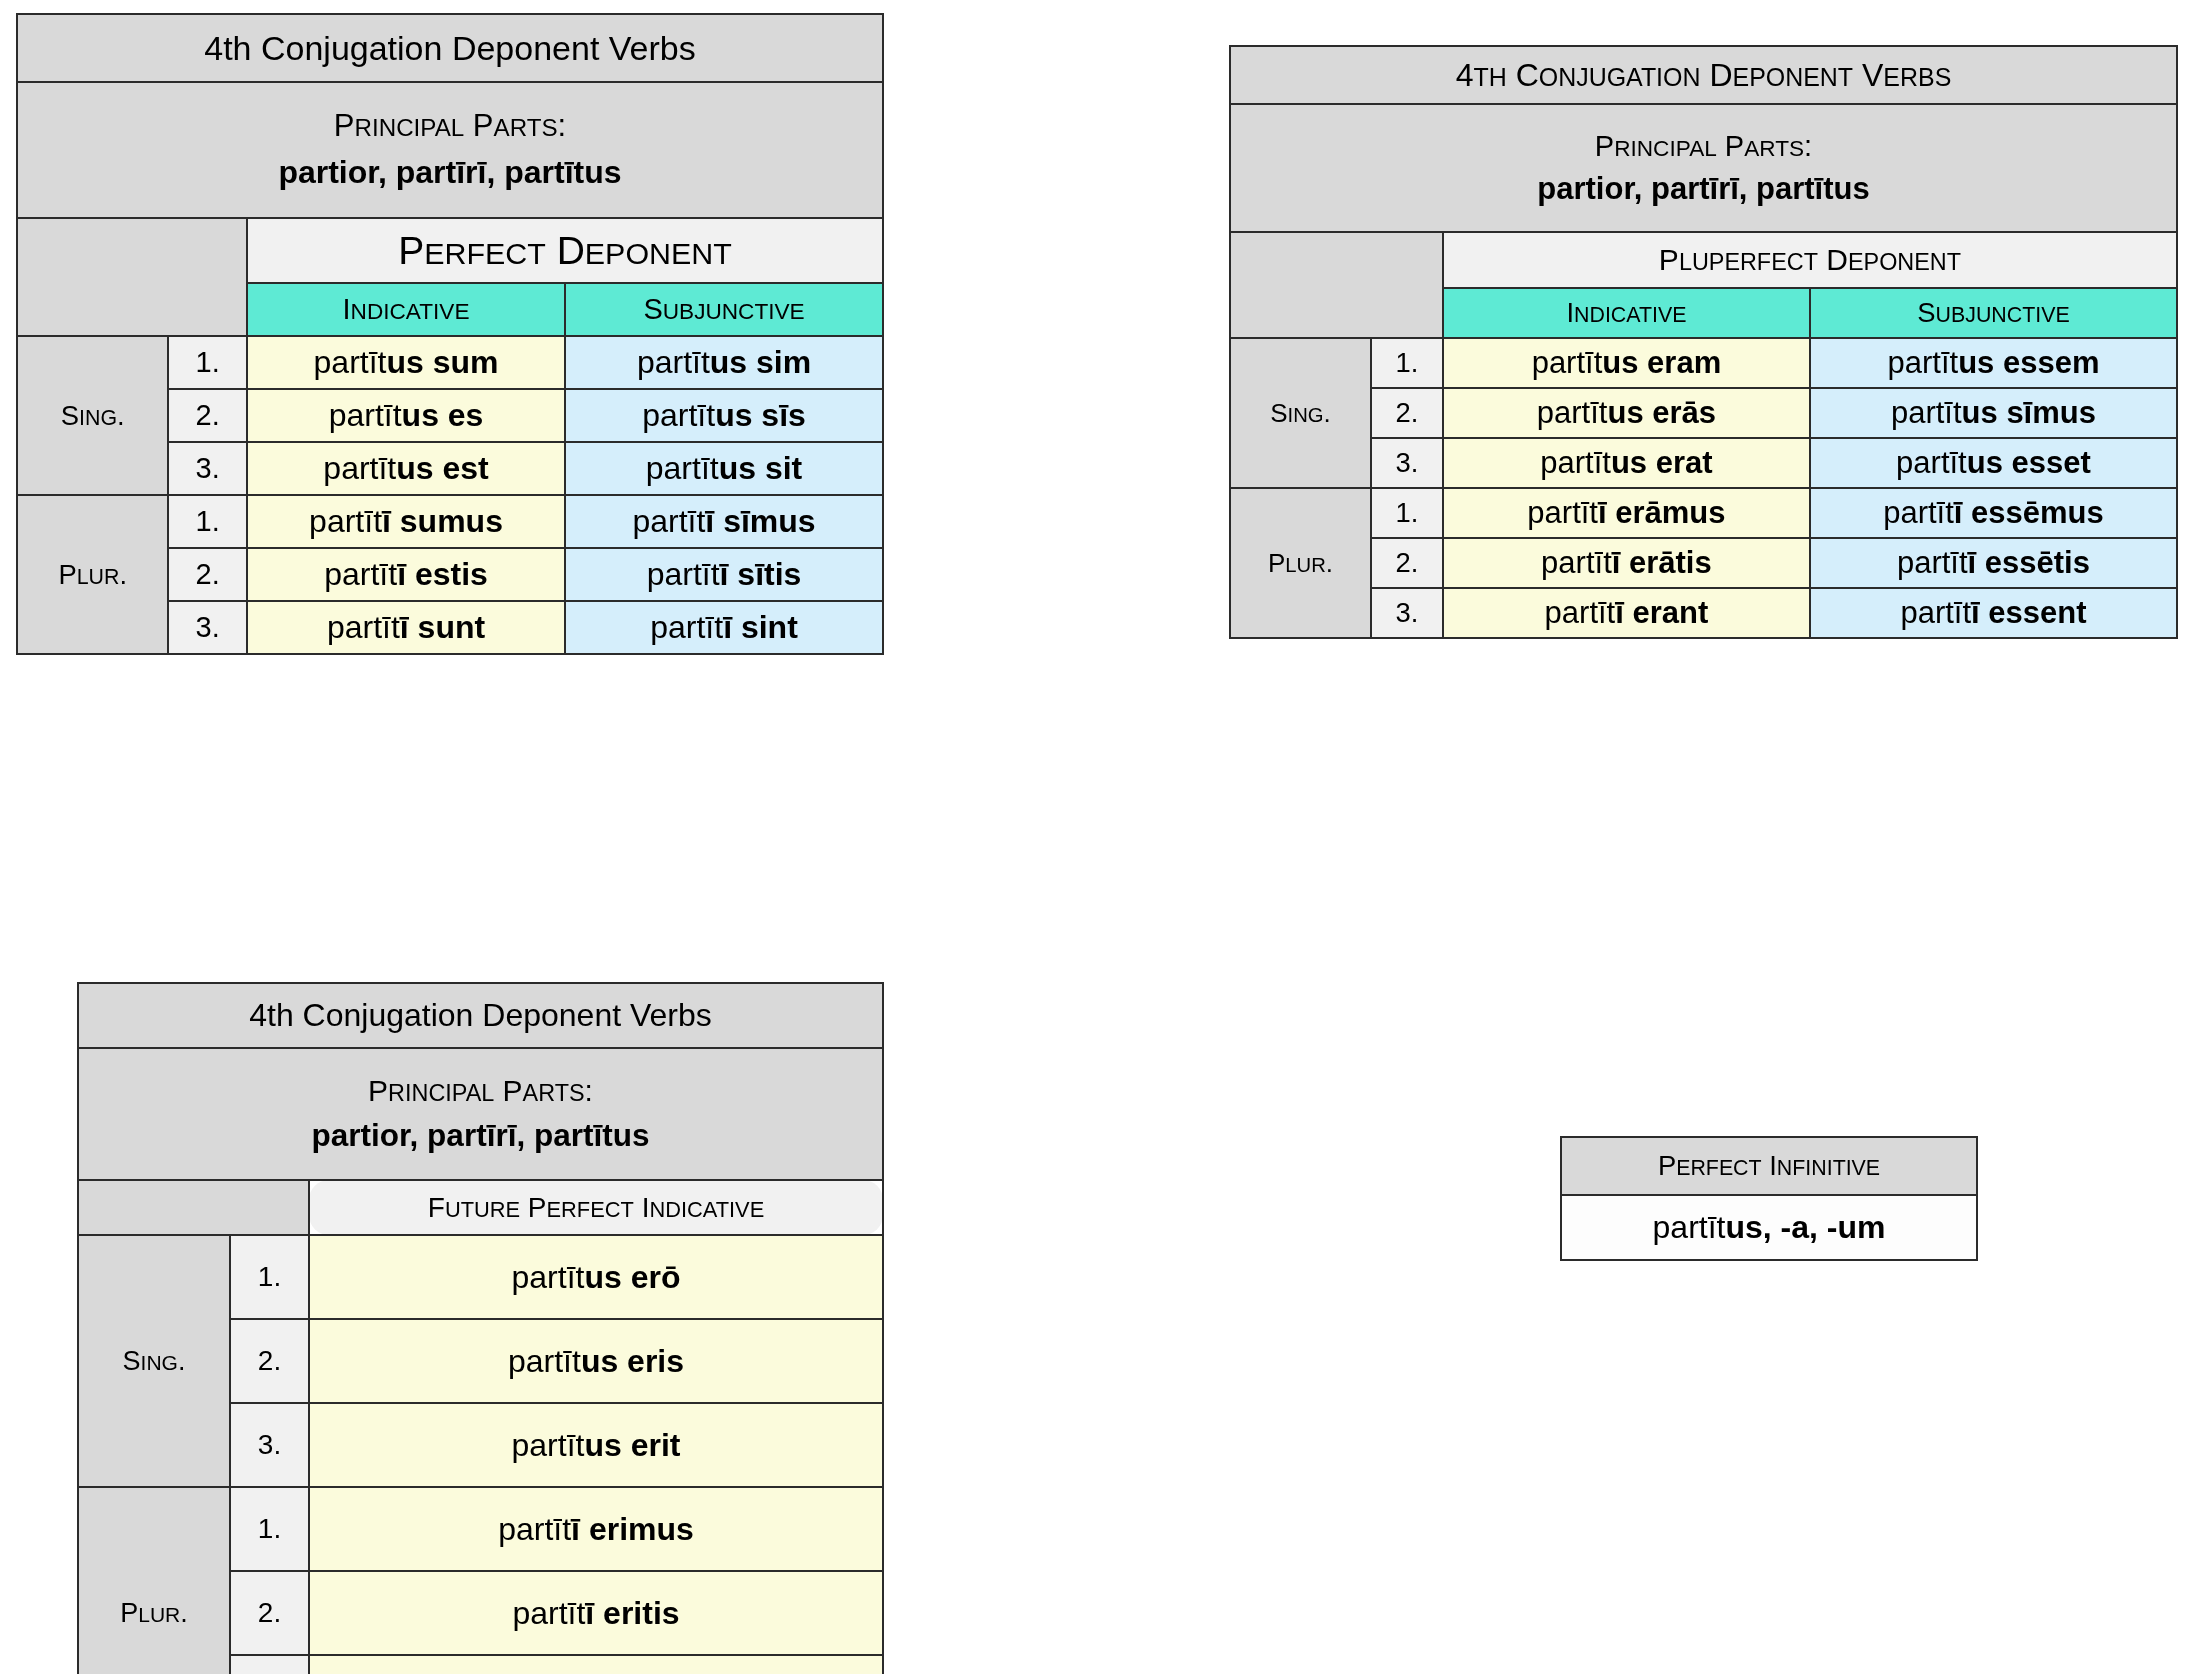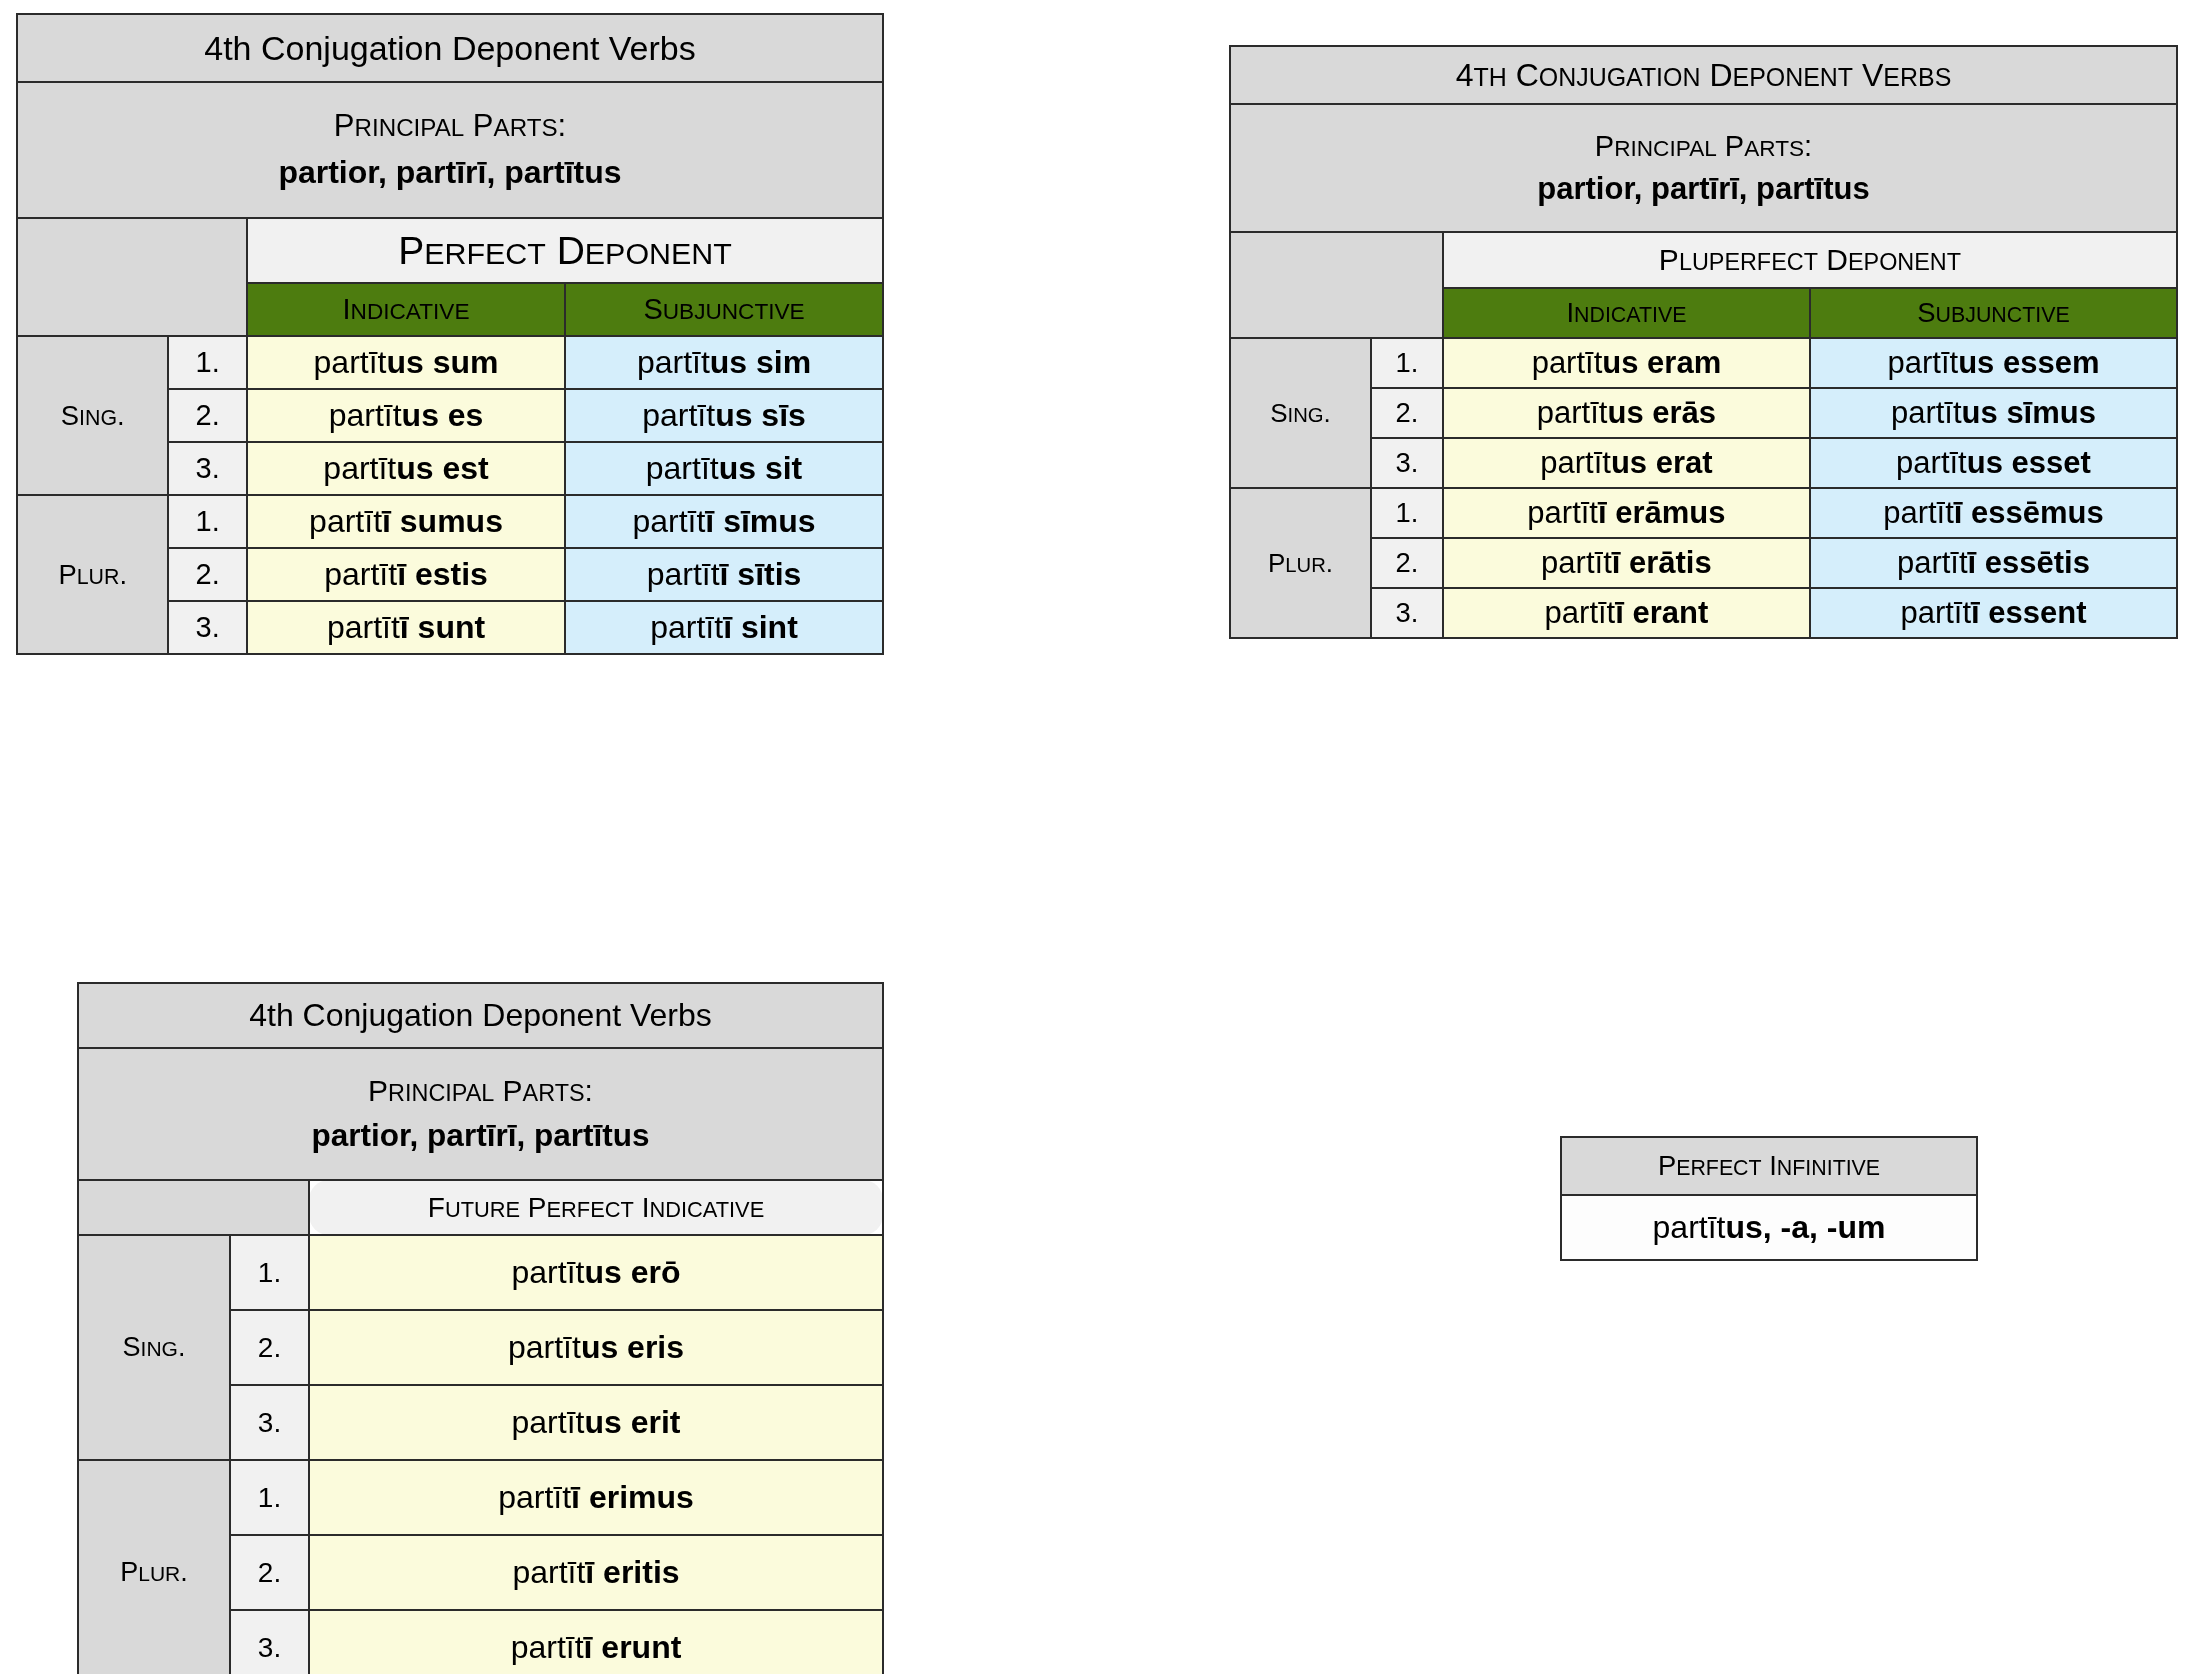--- a/index.html
+++ b/index.html
@@ -18,21 +18,21 @@
     padding: 0 6.5px;
     font-weight: normal;
     color: #000;
     white-space: nowrap;
   }
   
   .t-title   { background: #D9D9D9; font-weight: bold; }
   .t-pp      { background: #D9D9D9; }
   .t-corner  { background: #D9D9D9; }
   .t-group   { background: #F1F1F1; }
-  .t-mood    { background: #4d7c0f; }
+  .t-mood    { background: #5eead4; }
   .t-num     { background: #F1F1F1; }
   .t-numlbl  { background: #D9D9D9; }
   .t-ind     { background: #FBFBDC; }
   .t-sub     { background: #D5EEFB; }
   .t-plain   { background: #FDFDFD; }
 
   
   .sc { text-transform: uppercase; }
   .sc .big { font-size: 1em; }
   .sc .sm  { font-size: 0.78em; }
@@ -65,21 +65,21 @@
   #tbl-pluperfect .t-sub     { font-size: 31px; height: 50px; width: 362px; text-align: center; }
 
   
   #tbl-futperf { left: 77px; top: 982px; width: 807px; }
   #tbl-futperf .t-title   { font-size: 32px; height: 65px; }
   #tbl-futperf .t-pp      { font-size: 30px; line-height: 1.45; height: 132px; }
   #tbl-futperf .t-pp .pp2 { font-weight: bold; font-size: 31.5px; }
   #tbl-futperf .t-group   { font-size: 28px; height: 55px; border-radius: 20px; }
   #tbl-futperf .t-numlbl  { font-size: 27px; width: 152px; }
   #tbl-futperf .t-num     { font-size: 28px; width: 79px; }
-  #tbl-futperf .t-ind     { font-size: 32px; height: 75px; }
+  #tbl-futperf .t-ind     { font-size: 32px; height: 84px; }
 
   
   #tbl-nonfinite { left: 1560px; top: 1136px; width: 418px; }
   #tbl-nonfinite .t-group { font-size: 27.4px; height: 58px; background: #D9D9D9; }
   #tbl-nonfinite .t-plain { font-size: 32px; height: 65px; }
 </style>
 </head>
 <body>
 
 <table class="chart" id="tbl-perfect">

